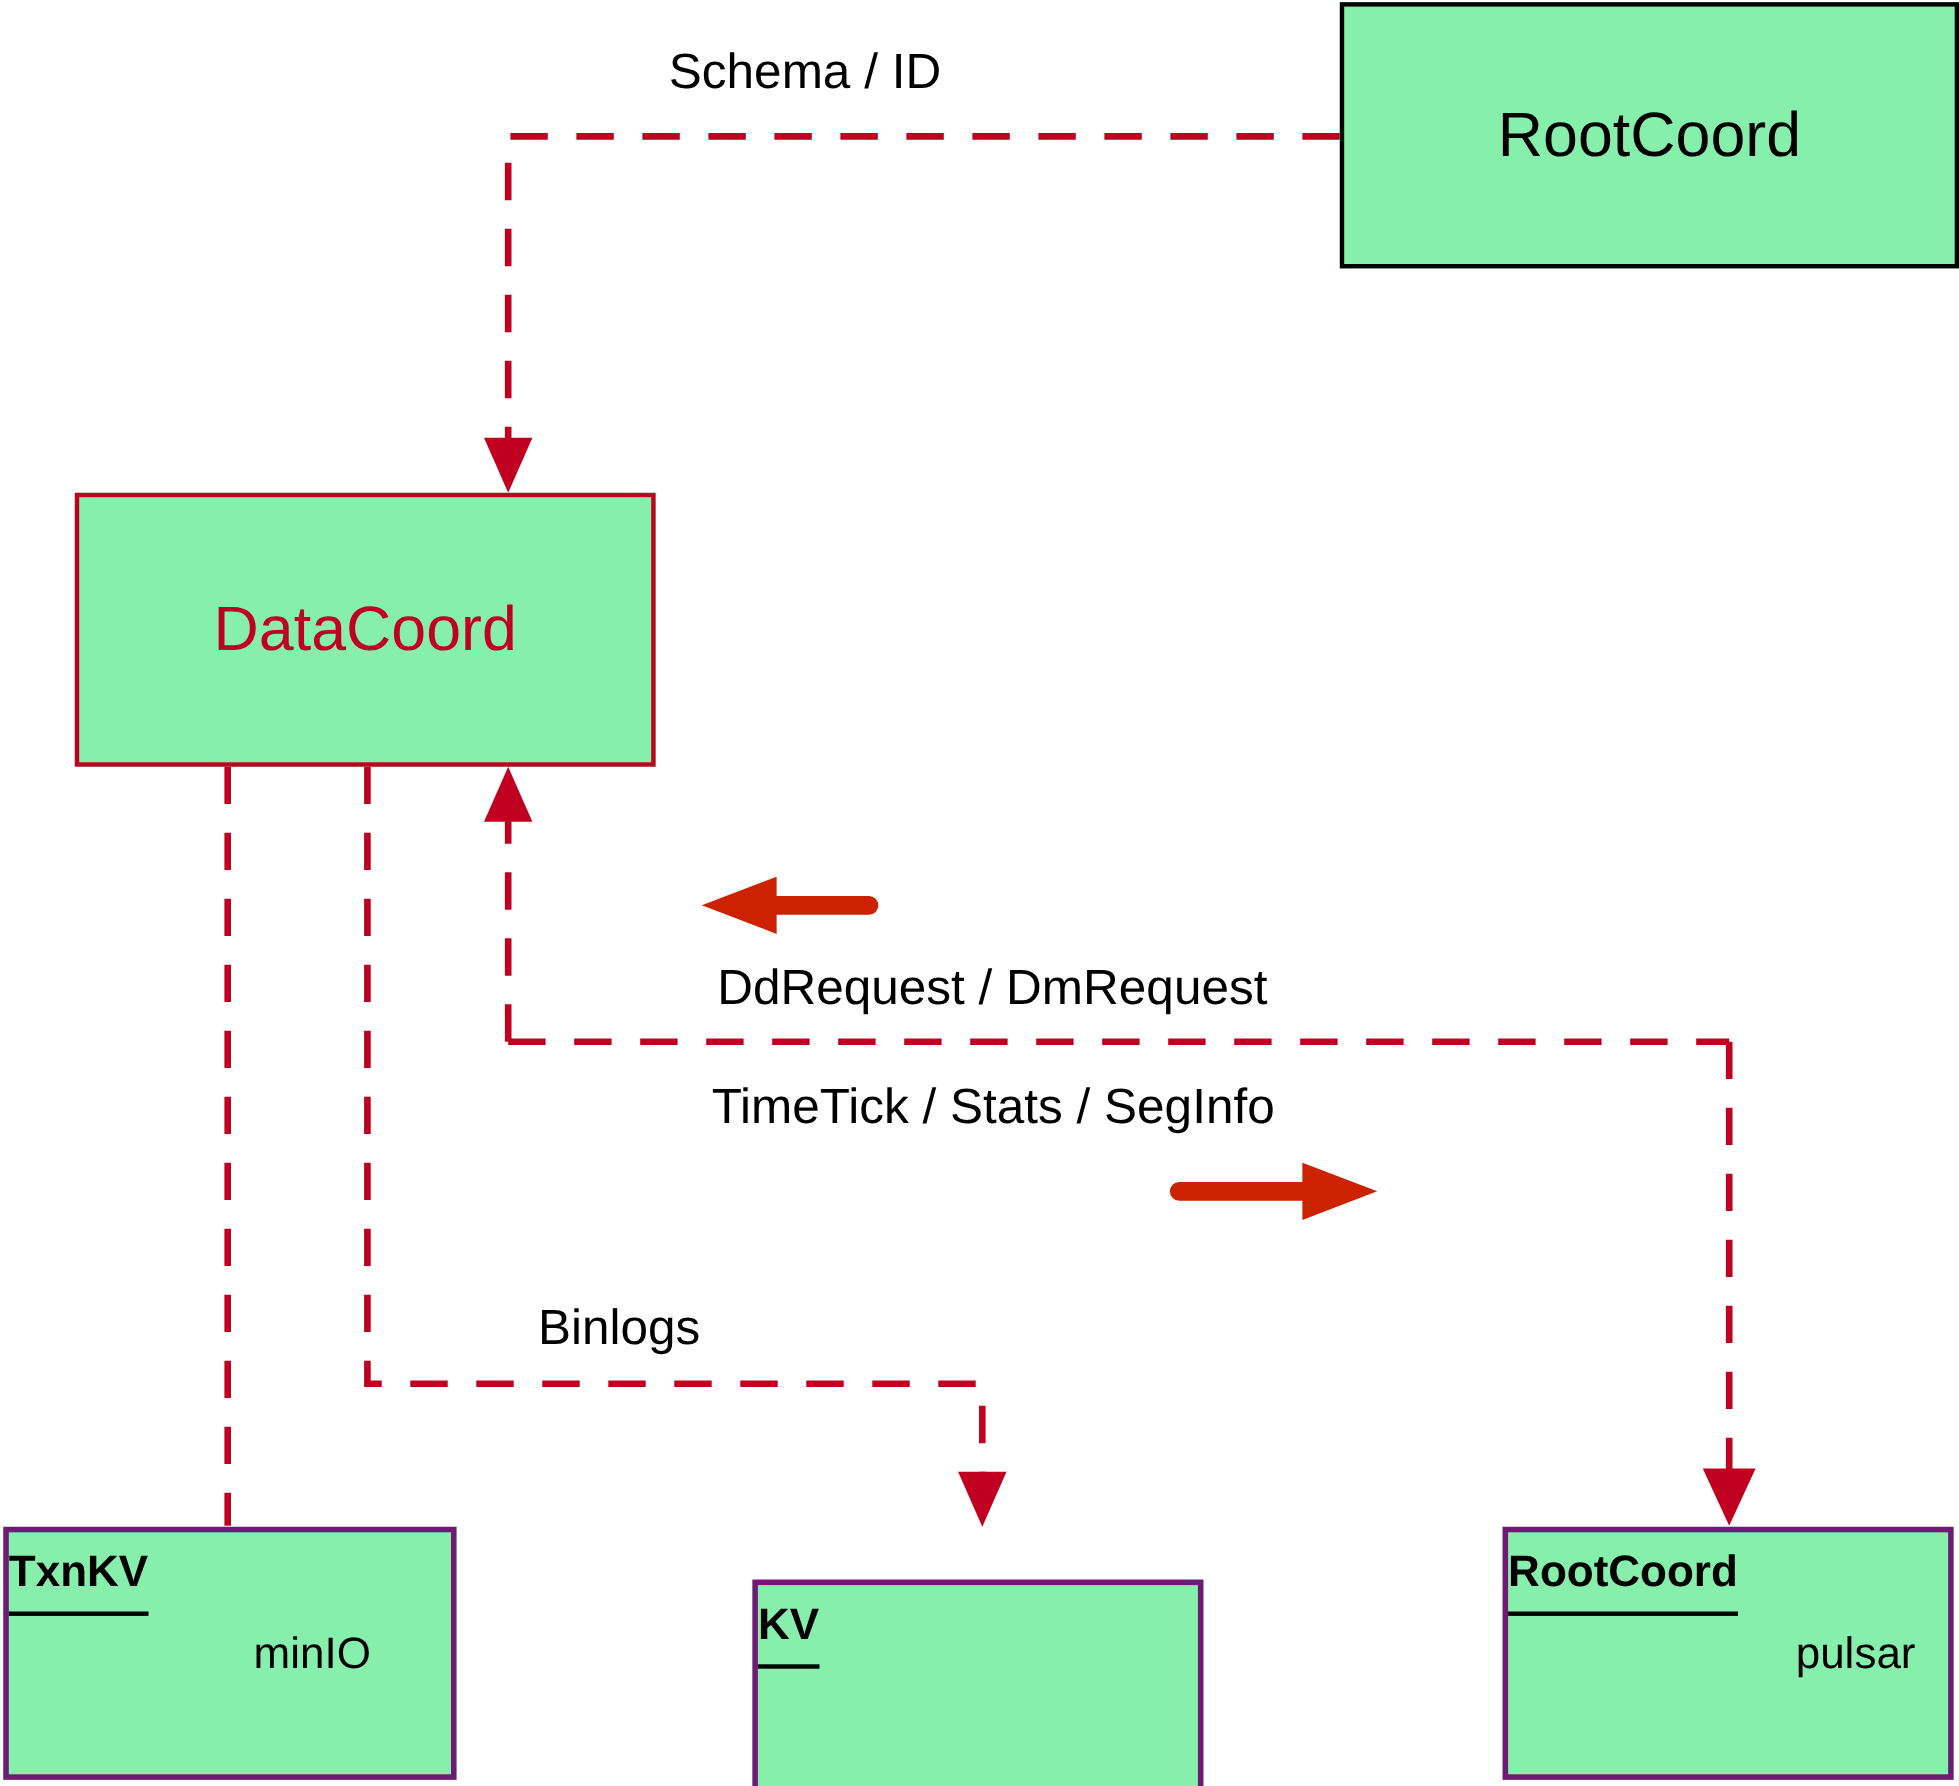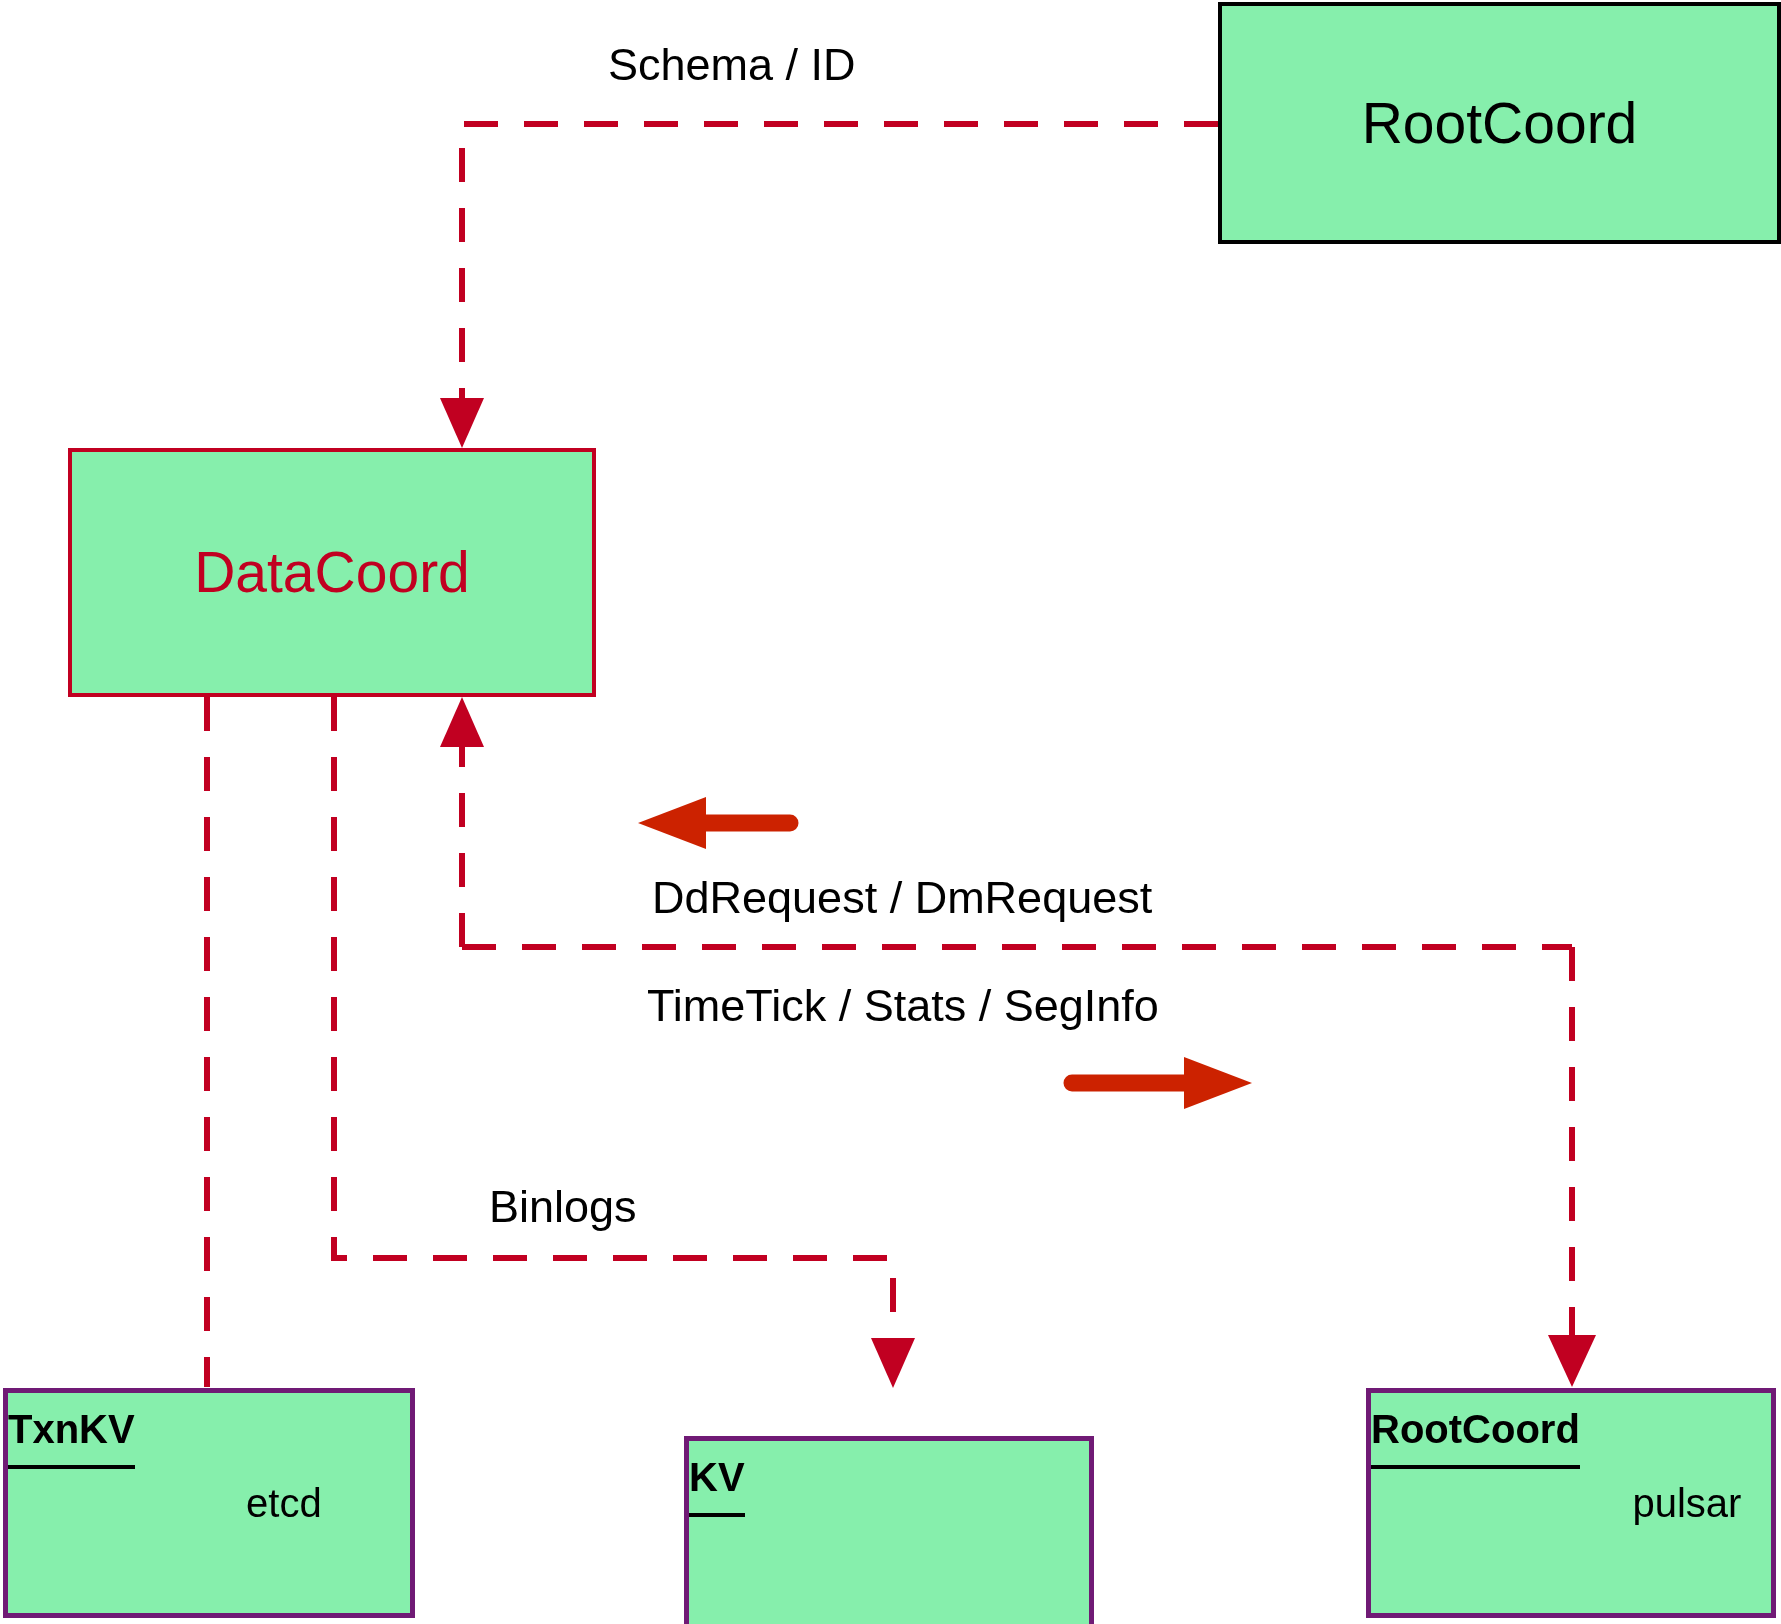--- a/index.html
+++ b/index.html
@@ -153,21 +153,21 @@
 
   <div class="node node-plain accent" style="left:68px; top:448px; width:528px; height:249px;">
     <span class="node-label accent-text">DataCoord</span>
   </div>
 
   <div class="node node-split" style="left:3px; top:1388px; width:412px; height:230px;">
     <div class="split-head" style="height:76px;">
       <span class="split-head-text">TxnKV</span>
     </div>
     <div class="split-body">
-      <span class="split-body-line">etcd</span>
+      <span class="split-body-line">minIO</span>
     </div>
   </div>
 
   <div class="node node-split" style="left:684px; top:1388px; width:410px; height:230px;margin-top:48px;">
     <div class="split-head" style="height:76px;">
       <span class="split-head-text">KV</span>
     </div>
   </div>
 
   <div class="node node-split" style="left:1366px; top:1388px; width:410px; height:230px;">

